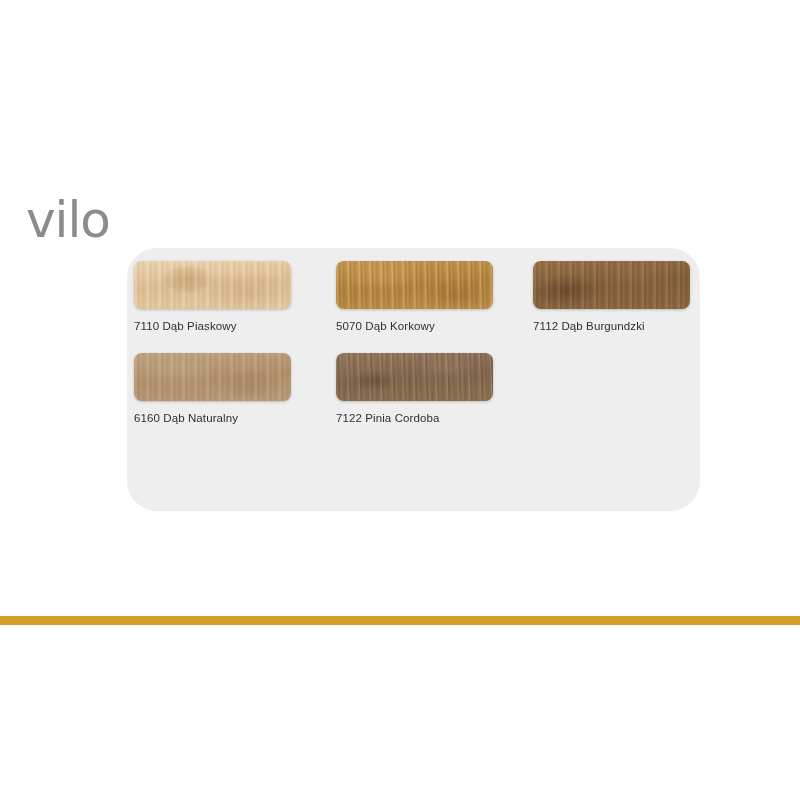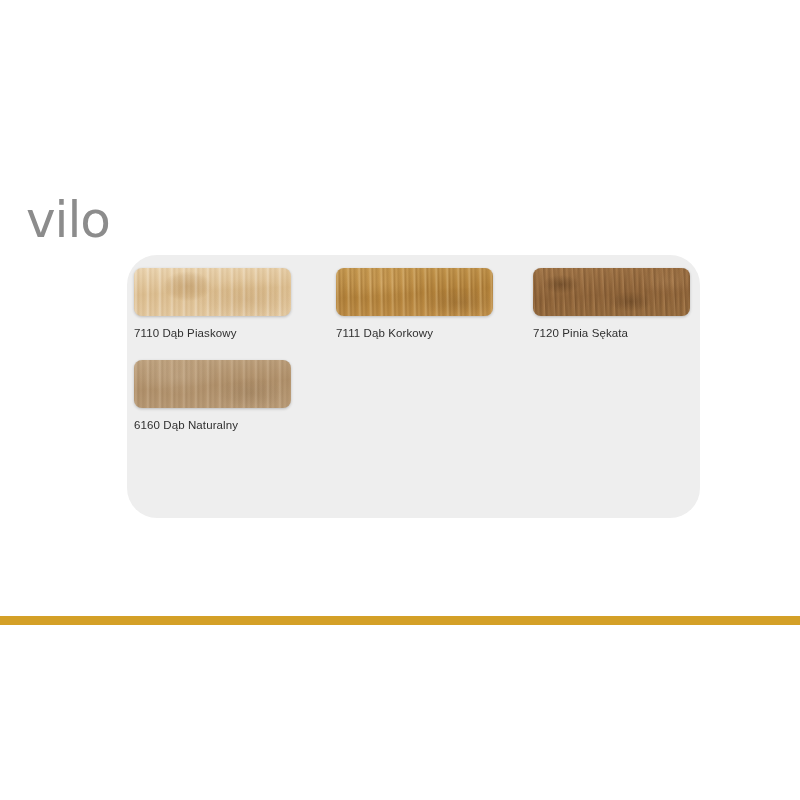--- a/index.html
+++ b/index.html
@@ -28,21 +28,21 @@
     font-family: "DejaVu Sans", sans-serif;
     font-size: 50px;
     font-weight: 400;
     letter-spacing: -1px;
   }
 
   
   #swatch-panel {
     position: absolute;
     left: 127px;
-    top: 255px;
+    top: 248px;
     width: 573px;
     height: 263px;
     background: #eeeeee;
     border-radius: 30px;
     box-sizing: border-box;
     padding-left: 30px;
   }
 
   .swatch-grid {
     position: absolute;
@@ -234,35 +234,39 @@
 <div id="swatch-panel" style="background: rgb(238, 238, 238);">
   <div class="swatch-grid">
 
     <div class="swatch-cell">
       <div class="swatch-chip tex-7110"></div>
       <div class="swatch-label">7110 Dąb Piaskowy</div>
     </div>
 
     <div class="swatch-cell">
       <div class="swatch-chip tex-7111"></div>
-      <div class="swatch-label">7111 Dąb Korkowy</div>
-    </div>
-
-
-
-    <div class="swatch-cell">
-      <div class="swatch-chip tex-7120"></div>
-      <div class="swatch-label">7120 Pinia Sękata</div>
-    </div>
+      <div class="swatch-label">5070 Dąb Korkowy</div>
+    </div>
+
+    <div class="swatch-cell">
+      <div class="swatch-chip tex-7112"></div>
+      <div class="swatch-label">7112 Dąb Burgundzki</div>
+    </div>
+
+
 
     <div class="swatch-cell">
       <div class="swatch-chip tex-7121"></div>
       <div class="swatch-label">6160 Dąb Naturalny</div>
     </div>
 
+    <div class="swatch-cell">
+      <div class="swatch-chip tex-7122"></div>
+      <div class="swatch-label">7122 Pinia Cordoba</div>
+    </div>
 
 
     <div class="swatch-cell is-empty"></div>
 
   </div>
 </div>
 
 <div id="footer-accent-bar" style="background: rgb(212, 160, 39);"></div>
 
 </body></html>

